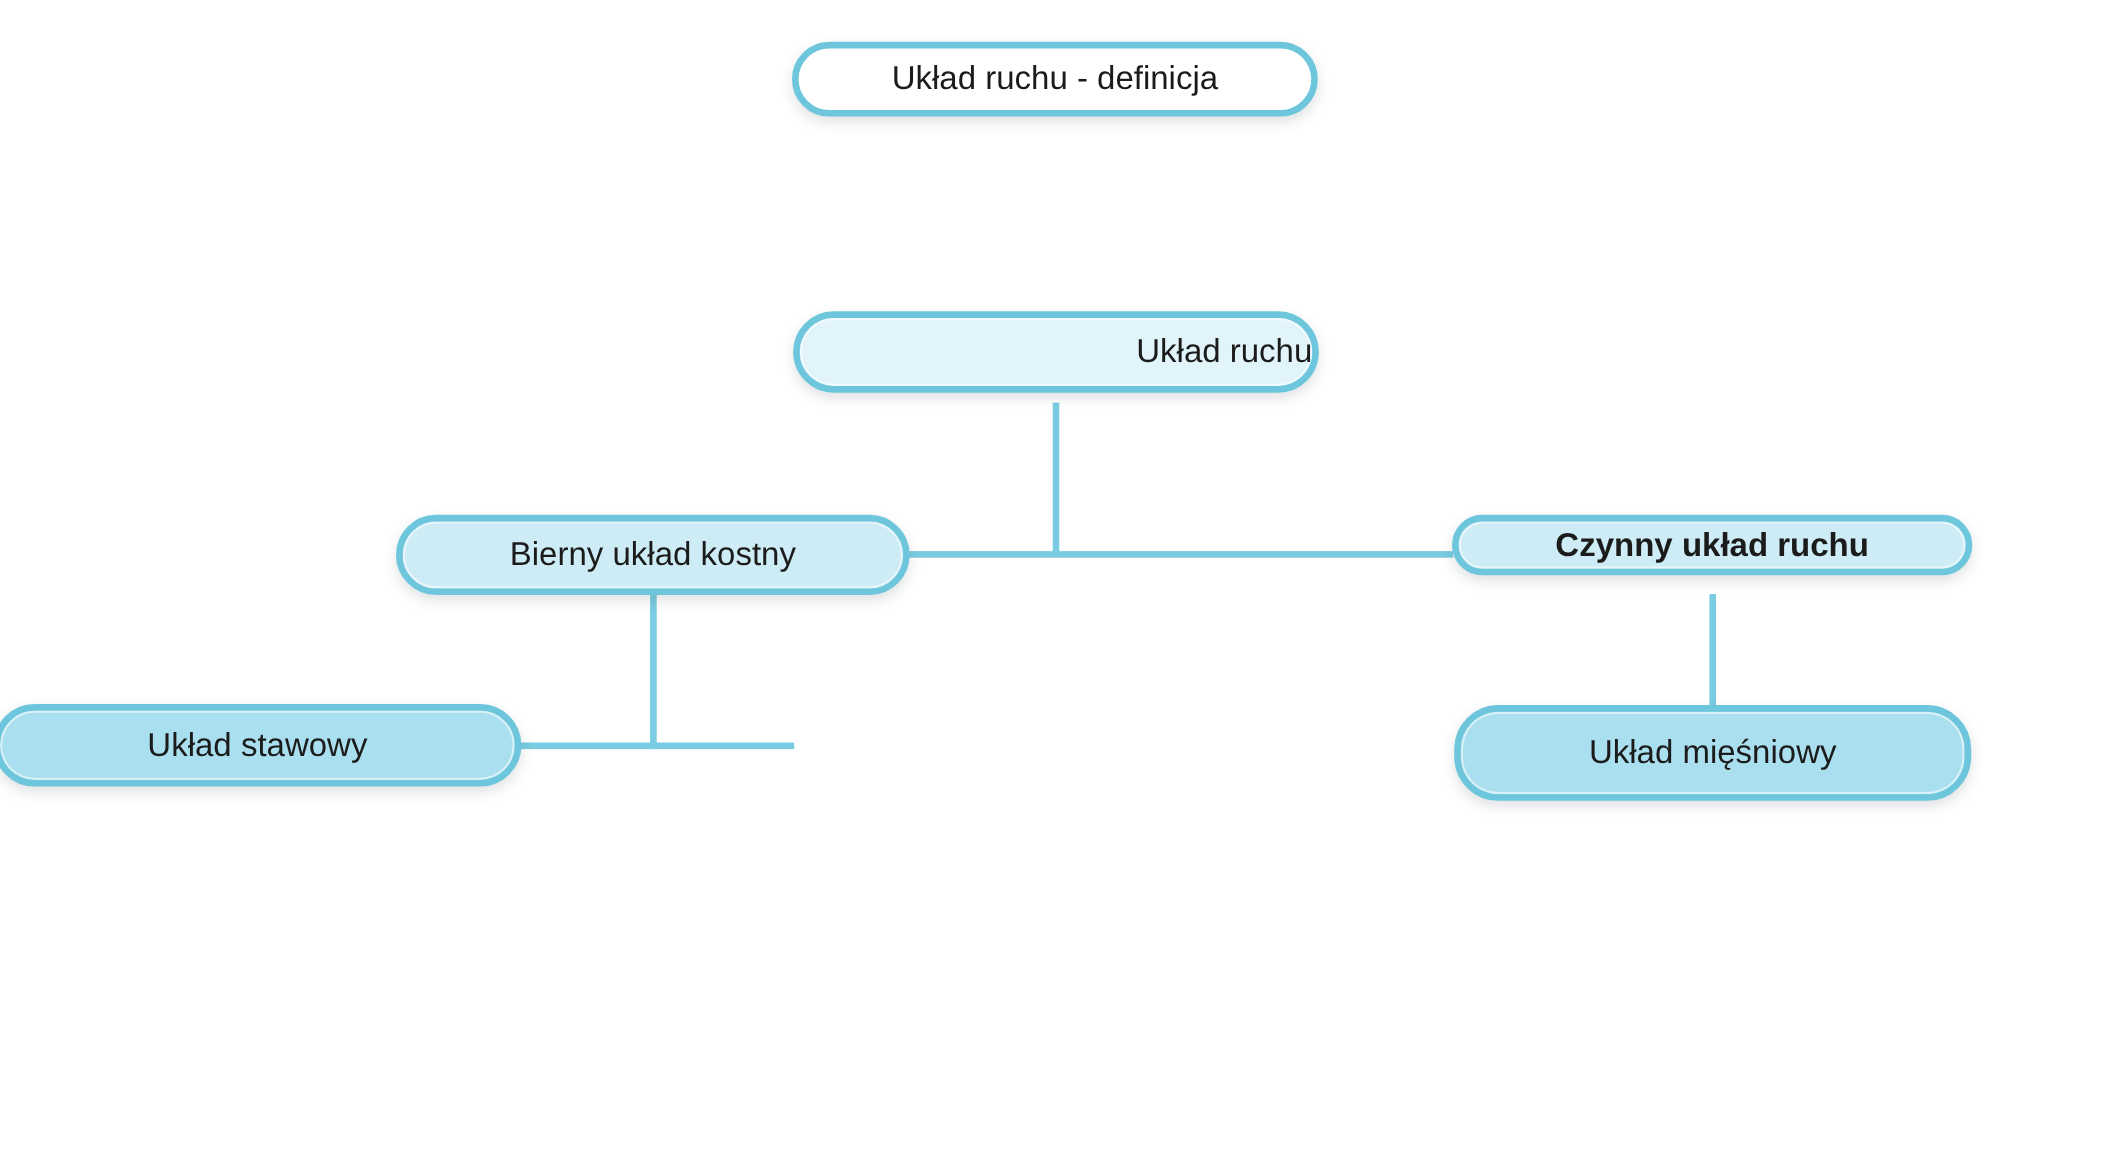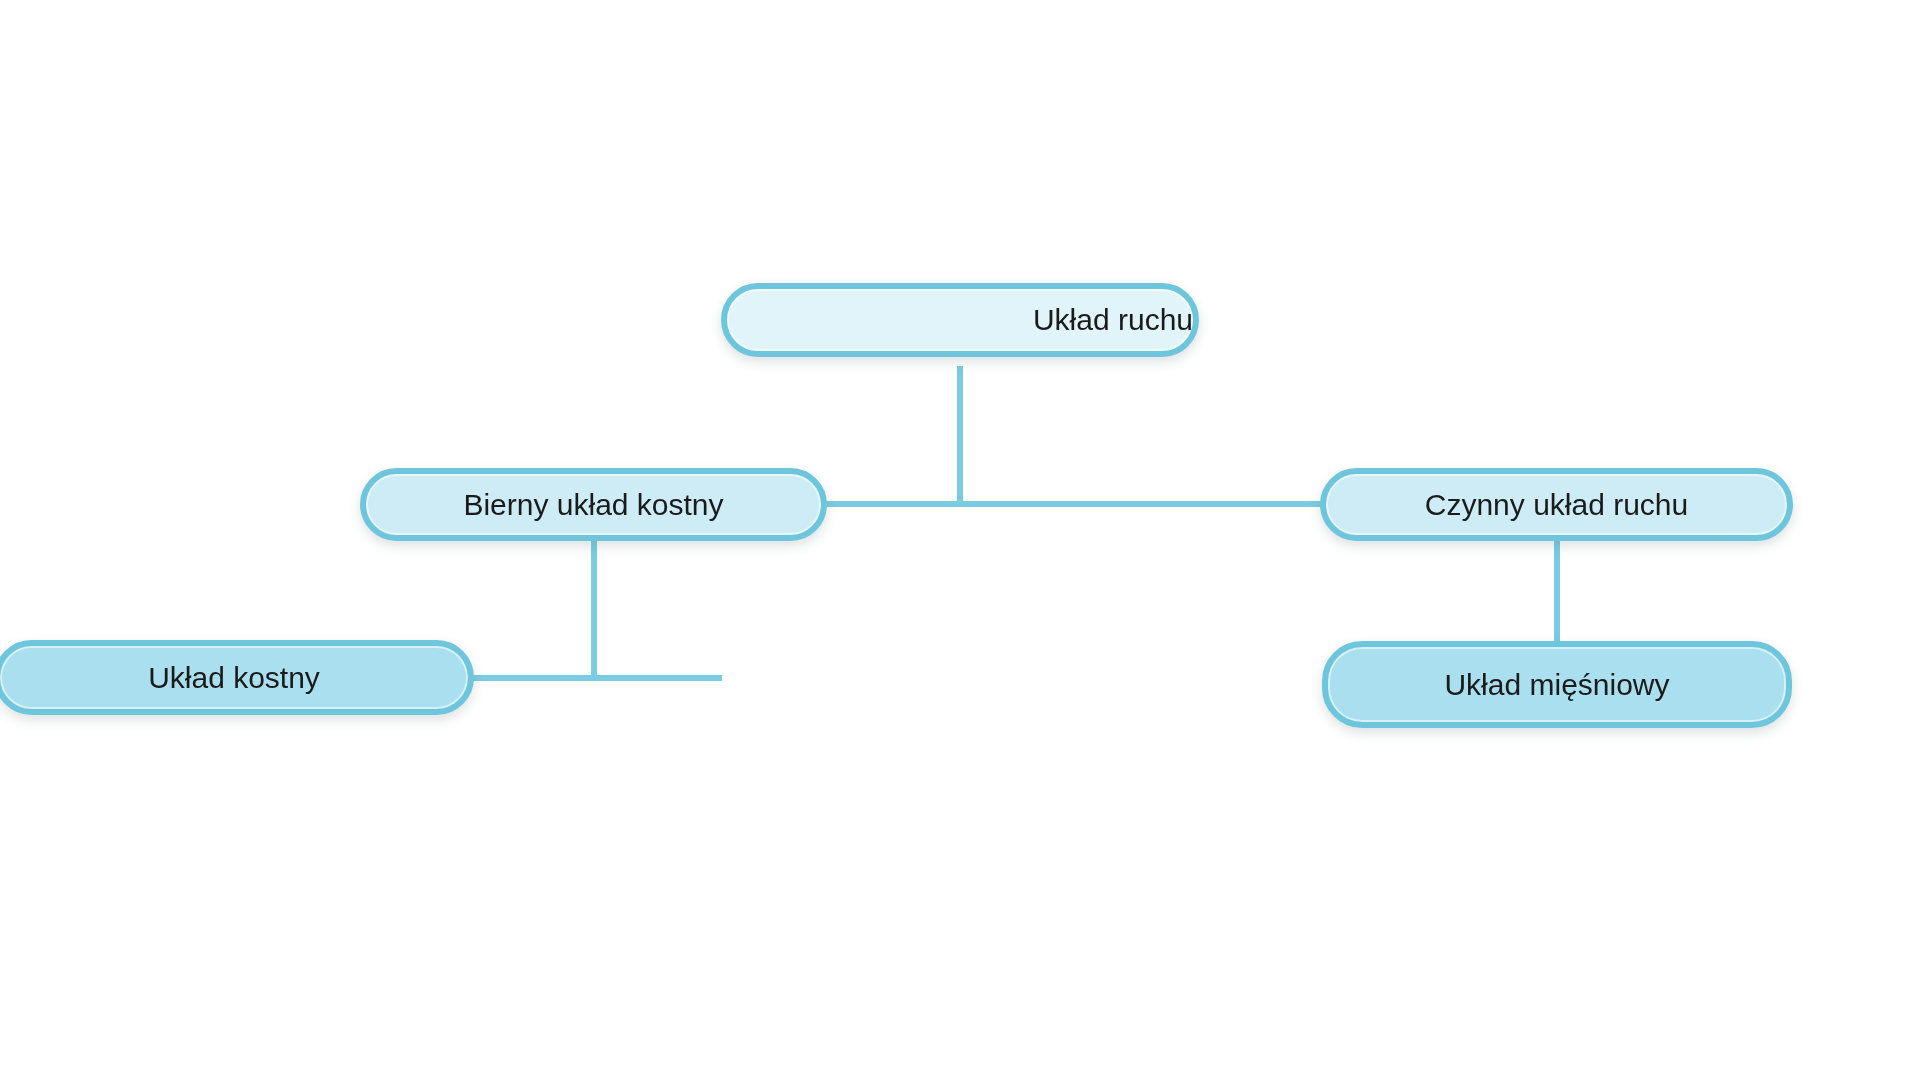--- a/index.html
+++ b/index.html
@@ -40,21 +40,21 @@
     text-align: center;
     box-shadow: inset 0 0 0 2px rgba(255,255,255,0.55),
                 0 5px 12px rgba(80,90,95,0.18);
     cursor: pointer;
     white-space: nowrap;
     user-select: none;
   }
   .node-definition { left: 720px;  top: 38px;  width: 478px; height: 68px; background: var(--fill-definition); }
   .node-root       { left: 721px;  top: 283px; width: 478px; height: 74px; background: var(--fill-root); justify-content: flex-end; }
   .node-bierny     { left: 360px;  top: 468px; width: 467px; height: 73px; background: var(--fill-level2); }
-  .node-czynny     { left: 1320px; top: 468px; width: 473px; height: 73px; background: var(--fill-level2); }
+  .node-czynny     { left: 1320px; top: 468px; width: 473px; height: 55px; background: var(--fill-level2); font-weight: bold; }
   .node-kostny     { left: -6px;   top: 640px; width: 480px; height: 75px; background: var(--fill-level3); }
   .node-stawowy    { left: 720px;  top: 641px; width: 473px; height: 75px; background: var(--fill-level3); }
   .node-miesniowy  { left: 1322px; top: 641px; width: 470px; height: 87px; background: var(--fill-level3); }
 
   .connector {
     position: absolute;
     background: var(--connector);
   }
   .conn-root-down   { left: 957px;  top: 366px; width: 6px;   height: 140px; }
   .conn-level2-h    { left: 826px;  top: 501px; width: 495px; height: 6px; }
@@ -68,35 +68,38 @@
 <body>
 
 <div class="canvas">
 
   <div class="connector conn-root-down"></div>
   <div class="connector conn-level2-h"></div>
   <div class="connector conn-bierny-down"></div>
   <div class="connector conn-level3-h"></div>
   <div class="connector conn-czynny-down"></div>
 
+  <div class="node node-definition">
+    <span class="node-label">Układ ruchu - definicja</span>
+  </div>
 
   <div class="node node-root">
     <span class="node-label">Układ ruchu</span>
   </div>
 
   <div class="node node-bierny">
     <span class="node-label">Bierny układ kostny</span>
   </div>
 
   <div class="node node-czynny">
     <span class="node-label">Czynny układ ruchu</span>
   </div>
 
   <div class="node node-kostny">
-    <span class="node-label">Układ kostny</span>
+    <span class="node-label">Układ stawowy</span>
   </div>
 
 
   <div class="node node-miesniowy">
     <span class="node-label">Układ mięśniowy</span>
   </div>
 
 </div>
 
 </body></html>

